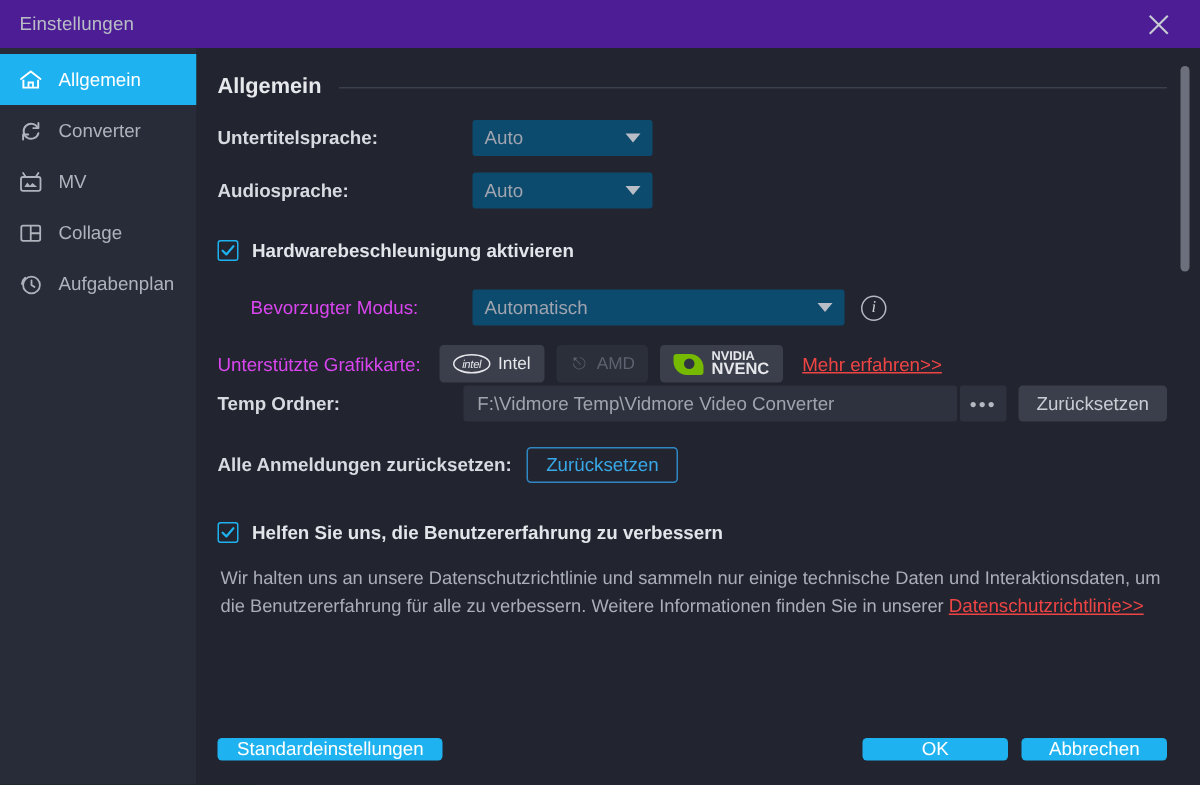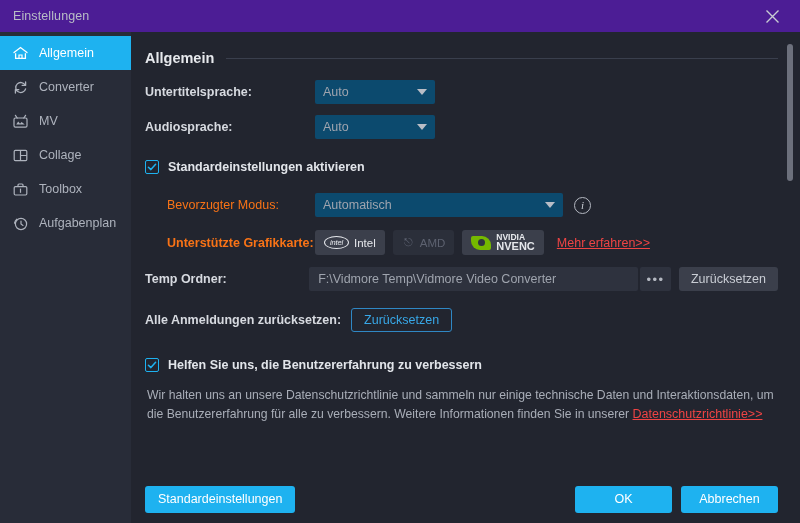--- a/index.html
+++ b/index.html
@@ -128,21 +128,21 @@
     display: flex;
     align-items: center;
     min-height: 24px;
   }
   .lbl {
     color: #d7dae0;
     font-size: 12.5px;
     font-weight: bold;
   }
   .lbl-indent {
-    color: #f97316;
+    color: #d946ef;
     font-size: 12.5px;
     font-weight: normal;
   }
 
   
   .select {
     position: relative;
     background: #0c4a6e;
     border-radius: 2px;
     height: 24px;
@@ -323,21 +323,21 @@
     align-items: center;
     padding: 0 22px 0 14px;
     position: relative;
   }
   .btn-blue {
     background: #1eb2f0;
     border: none;
     border-radius: 3px;
     color: #ffffff;
     font-size: 12.5px;
-    height: 27px;
+    height: 15px;
     padding: 0 13px;
     cursor: pointer;
     font-family: inherit;
   }
   .spacer { flex: 1 1 auto; }
   .btn-ok { width: 97px; }
   .btn-cancel { width: 97px; margin-left: 9px; }
 </style>
 </head>
 <body>
@@ -393,30 +393,20 @@
       <div class="side-item">
         <span class="ic">
           <svg width="17" height="17" viewBox="0 0 17 17">
             <rect x="2.2" y="3.4" width="12.6" height="10.2" rx="1.2" stroke="#aeb3bd" stroke-width="1.2" fill="none"></rect>
             <path d="M8.5 3.4 V13.6 M8.5 8.5 H14.8" stroke="#aeb3bd" stroke-width="1.2"></path>
           </svg>
         </span>
         <span>Collage</span>
       </div>
 
-      <div class="side-item">
-        <span class="ic">
-          <svg width="17" height="17" viewBox="0 0 17 17">
-            <rect x="2.2" y="5.6" width="12.6" height="8.4" rx="1.2" stroke="#aeb3bd" stroke-width="1.2" fill="none"></rect>
-            <path d="M6 5.6 V4 A1 1 0 0 1 7 3 H10 A1 1 0 0 1 11 4 V5.6" stroke="#aeb3bd" stroke-width="1.2" fill="none"></path>
-            <path d="M8.5 7.6 V11.8" stroke="#aeb3bd" stroke-width="1.2"></path>
-          </svg>
-        </span>
-        <span>Toolbox</span>
-      </div>
 
       <div class="side-item">
         <span class="ic">
           <svg width="17" height="17" viewBox="0 0 17 17">
             <circle cx="9" cy="9" r="5.6" stroke="#aeb3bd" stroke-width="1.2" fill="none"></circle>
             <path d="M9 6 V9 L11 10.4" stroke="#aeb3bd" stroke-width="1.2" fill="none" stroke-linecap="round"></path>
             <path d="M4.8 4.2 A6.2 6.2 0 0 0 2.6 8.2" stroke="#aeb3bd" stroke-width="1.2" fill="none" stroke-linecap="round"></path>
           </svg>
         </span>
         <span>Aufgabenplan</span>
@@ -448,34 +438,34 @@
             <span class="caret"></span>
           </div>
         </div>
 
         <div class="row" style="margin-top:16px;">
           <span class="cbx">
             <svg width="10" height="10" viewBox="0 0 10 10" aria-hidden="true">
               <path d="M1.4 5.2 L3.9 7.6 L8.6 2.2" stroke="#1eb2f0" stroke-width="1.5" fill="none" stroke-linecap="round" stroke-linejoin="round"></path>
             </svg>
           </span>
-          <span class="cbx-label">Standardeinstellungen aktivieren</span>
+          <span class="cbx-label">Hardwarebeschleunigung aktivieren</span>
         </div>
 
         <div class="row" style="margin-top:14px;">
           <span class="lbl-indent" style="width:148px;margin-left:22px;">Bevorzugter Modus:</span>
           <div class="select" style="width:248px;">
             <span class="val">Automatisch</span>
             <span class="caret"></span>
           </div>
           <span class="info-ic">i</span>
         </div>
 
         <div class="row" style="margin-top:13px;">
-          <span class="lbl-indent" style="width:148px;margin-left:22px;font-weight:bold;">Unterstützte Grafikkarte:</span>
+          <span class="lbl-indent" style="width:148px;">Unterstützte Grafikkarte:</span>
 
           <div class="gpu">
             <span class="intel-oval">intel</span>
             <span>Intel</span>
           </div>
 
           <div class="gpu disabled" style="margin-left:8px;">
             <span class="amd-mark">⎋</span>
             <span>AMD</span>
           </div>
@@ -486,21 +476,21 @@
               </span>
             <span class="nv">
               <span>NVIDIA</span>
               <b>NVENC</b>
             </span>
           </div>
 
           <span class="link" style="margin-left:13px;">Mehr erfahren&gt;&gt;</span>
         </div>
 
-        <div class="row" style="margin-top:12px;">
+        <div class="row" style="margin-top:2px;">
           <span class="lbl" style="width:170px;">Temp Ordner:</span>
           <div class="pathfield" style="width:340px;">
             <span>F:\Vidmore Temp\Vidmore Video Converter</span>
           </div>
           <div class="btn-dots" style="margin-left:2px;">
             <span>•••</span>
           </div>
           <button class="btn-grey" style="margin-left:8px;">Zurücksetzen</button>
         </div>
 

